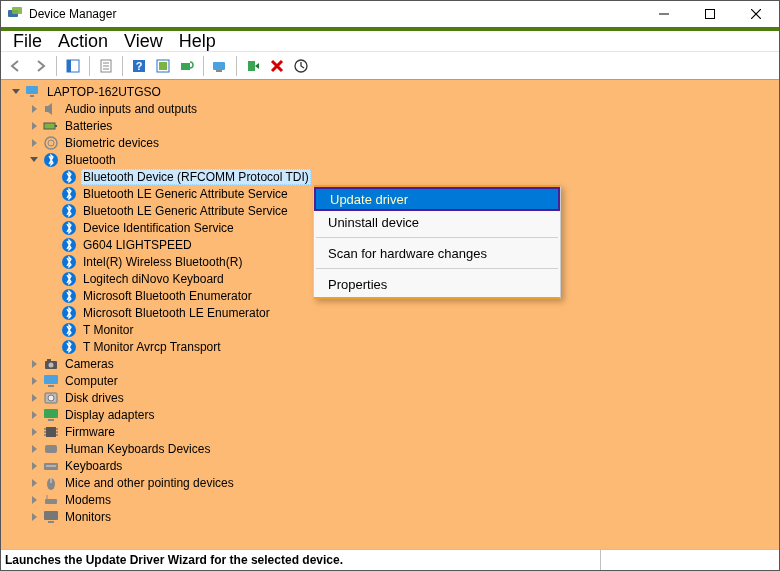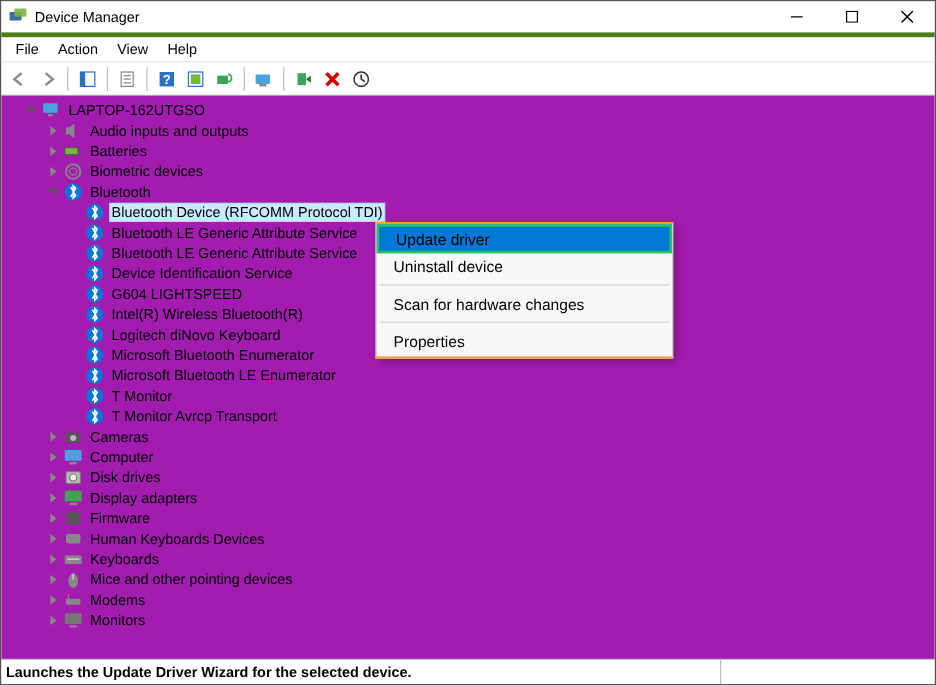--- a/index.html
+++ b/index.html
@@ -5,44 +5,44 @@
   * { box-sizing: border-box; }
   html, body { margin:0; padding:0; font-family: "Segoe UI", Tahoma, sans-serif; font-size:12px; background:#fff; }
   .window { width:780px; height:571px; border:1px solid #555; display:flex; flex-direction:column; background:#fff; overflow:hidden; position:relative;}
   
   .titlebar { height:30px; display:flex; align-items:center; padding:0 0 0 6px; border-bottom:4px solid #4d7c0f;}
   .titlebar-icon { width:16px; height:16px; margin-right:6px; display:flex; align-items:center; justify-content:center;}
   .title-text { flex:1; font-size:12px; }
   .winbtn { width:46px; height:30px; display:flex; align-items:center; justify-content:center; }
   
   .menubar { height:21px; display:flex; align-items:center; padding:0 4px; border-bottom:1px solid #e5e5e5;}
-  .menuitem { padding:2px 8px; font-size:12px;}
+  .menuitem { padding:2px 8px; font-size:18px;}
   
   .toolbar { height:28px; display:flex; align-items:center; padding:0 4px; border-bottom:1px solid #a0a0a0; gap:2px;}
   .tbtn { width:22px; height:22px; display:flex; align-items:center; justify-content:center; border:1px solid transparent; }
   .tbar-sep { width:1px; height:20px; background:#c0c0c0; margin:0 3px;}
   
-  .tree-wrap { flex:1; overflow-y:scroll; padding:3px 0 3px 18px; border-bottom:1px solid #c0c0c0; background:#a21caf; font-size:12px;}
+  .tree-wrap { flex:1; overflow-y:scroll; padding:3px 0 3px 8px; border-bottom:1px solid #c0c0c0; background:#fdba74; font-size:12px;}
   .tree ul { list-style:none; margin:0; padding:0 0 0 18px;}
   .tree > ul { padding-left:0;}
   .row { display:flex; align-items:center; height:17px; white-space:nowrap; position:relative;}
   .toggle { width:14px; height:14px; display:flex; align-items:center; justify-content:center; color:#777; font-size:10px; }
   .toggle.down::before { content:""; display:block; width:0; height:0; border-left:4px solid transparent; border-right:4px solid transparent; border-top:5px solid #555; }
   .toggle.right::before { content:""; display:block; width:0; height:0; border-top:4px solid transparent; border-bottom:4px solid transparent; border-left:5px solid #888; }
   .ico { width:16px; height:16px; margin:0 4px 0 2px; display:flex; align-items:center; justify-content:center;}
   .label { padding:1px 2px;}
   .label.selected { background:#cce8ff; border:1px dotted #99d1ff; padding:0 1px;}
   
   .statusbar { height:20px; display:flex; align-items:center; font-size:12px; }
   .status-cell { padding:0 4px; height:100%; display:flex; align-items:center;font-weight:bold;}
   .status-cell.main { flex:0 0 600px; border-right:1px solid #c0c0c0;}
   
   .ctx { position:absolute; left:312px; top:184px; width:248px; background:#f8f8f8; border:1px solid #ccc; border-top:2px solid #f0a030; border-bottom:2px solid #f0a030; box-shadow:3px 3px 6px rgba(0,0,0,0.25); padding:1px 0;}
   .ctx-item { height:24px; display:flex; align-items:center; padding:0 14px; font-size:13px;}
-  .ctx-item.highlight { background:#0078d7; color:#000000; border:2px solid #22c55e; margin:-1px 0;}
+  .ctx-item.highlight { background:#0078d7; color:#fef9c3; border:2px solid #4c1d95; margin:-1px 0;}
   .ctx-sep { height:1px; background:#d0d0d0; margin:3px 2px;}
   .ctx-item.bold { font-weight:normal;}
   
   .tree-wrap::-webkit-scrollbar { width:17px; background:#f0f0f0;}
   .tree-wrap::-webkit-scrollbar-thumb { background:#c2c2c2; }
   
   svg { display:block; }
 </style>
 </head>
 <body>

